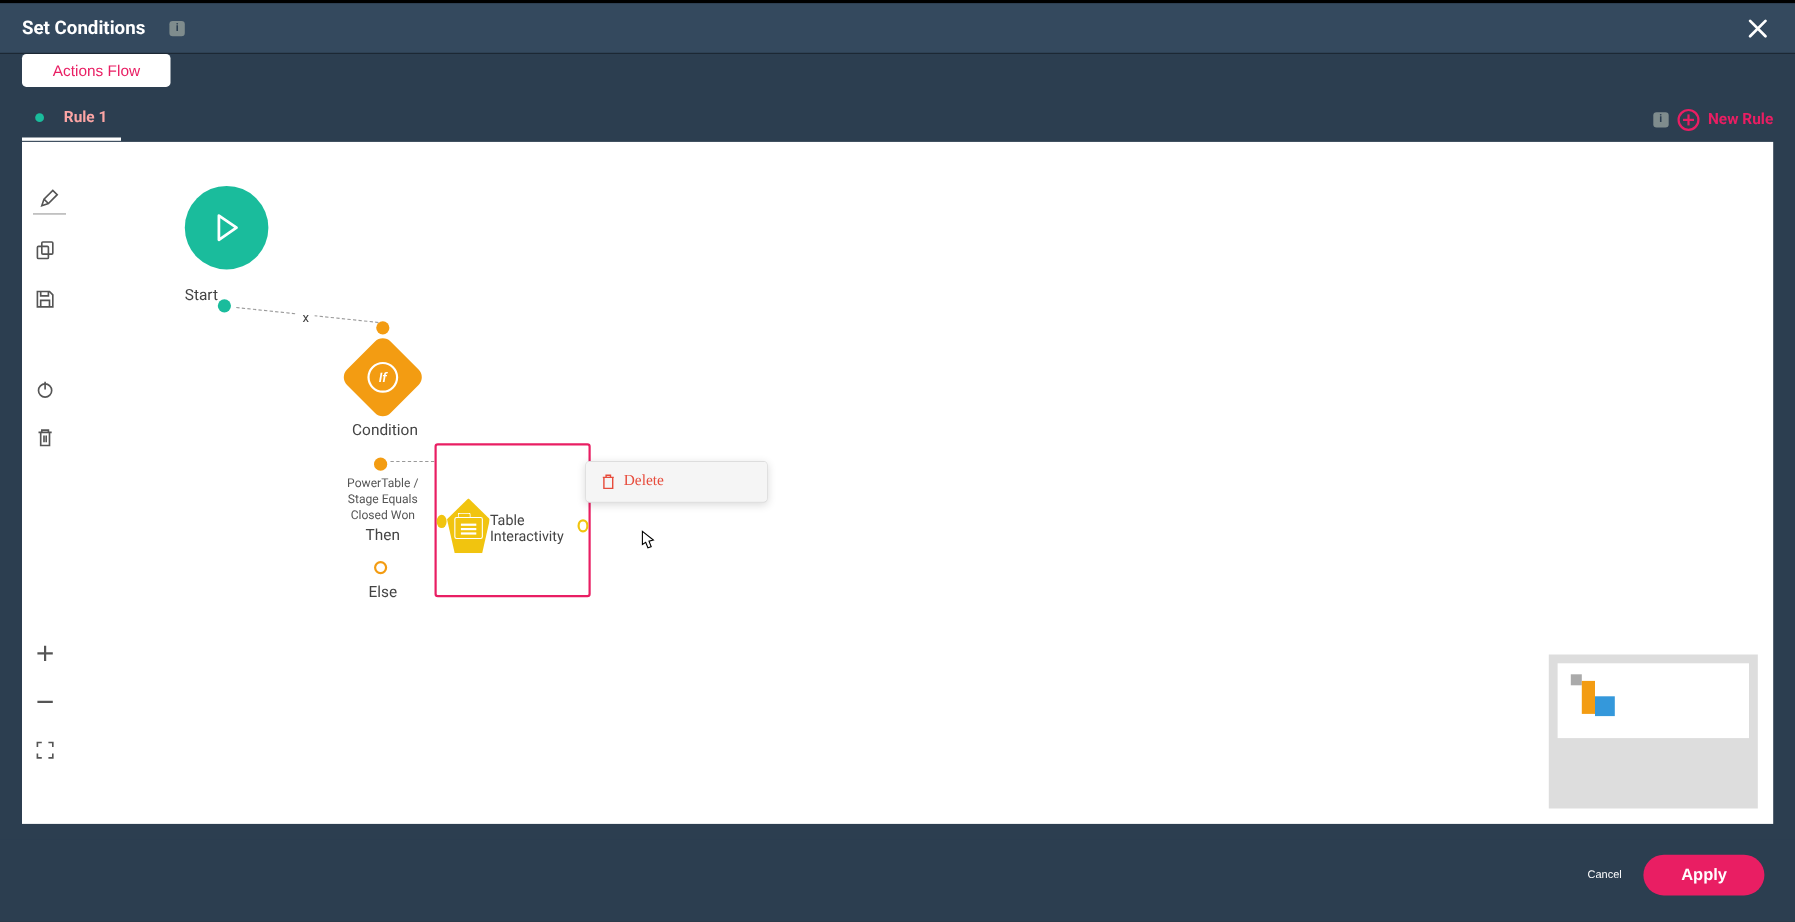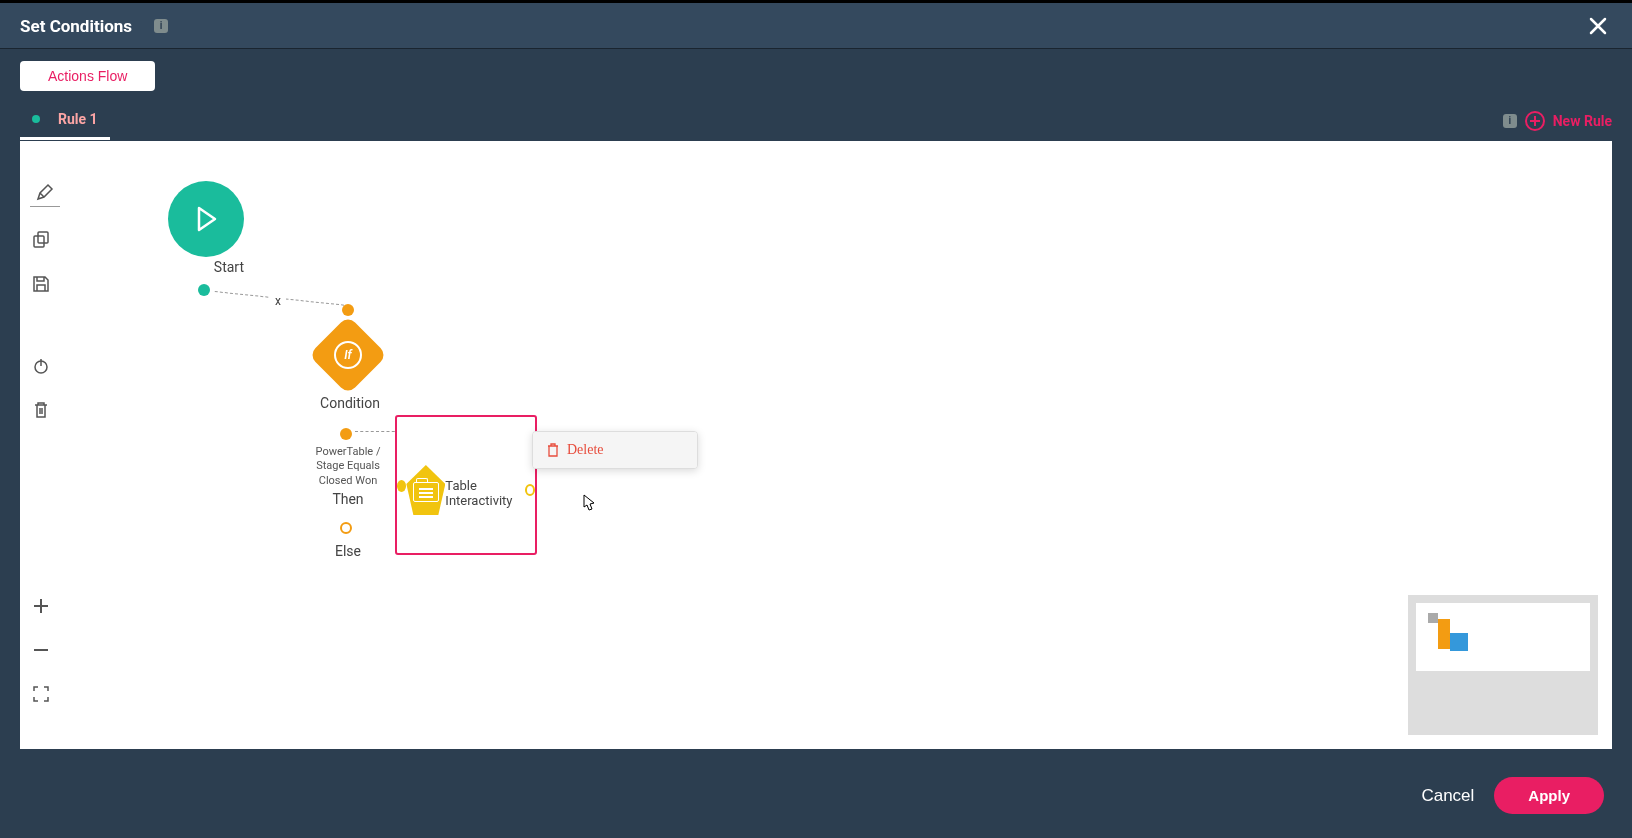--- a/index.html
+++ b/index.html
@@ -51,21 +51,21 @@
       font-size: 24px;
       cursor: pointer;
       background: none;
       border: none;
       width: 28px; height: 28px;
       display: flex;
       align-items: center;
       justify-content: center;
     }
     .actions-row {
-      padding: 12px 20px 10px 20px;
+      padding: 0 20px 10px 20px;
     }
     .actions-flow-btn {
       background: #fff;
       border: none;
       padding: 7px 28px;
       border-radius: 4px;
       color: #e91e63;
       font-size: 14px;
       font-weight: 500;
       cursor: pointer;
@@ -156,23 +156,23 @@
       left: 148px; top: 40px;
       width: 76px; height: 76px;
       border-radius: 50%;
       background: #1abc9c;
       display: flex;
       align-items: center;
       justify-content: center;
     }
     .node-start-label {
       position: absolute;
-      left: 148px; top: 118px;
+      left: 148px; top: 132px;
       width: 76px;
-      text-align: right;
+      text-align: left;
       font-size: 14px;
       color: #444;
     }
     .start-dot {
       position: absolute;
       left: 178px; top: 143px;
       width: 12px; height: 12px;
       border-radius: 50%;
       background: #1abc9c;
     }
@@ -410,21 +410,21 @@
       justify-content: flex-end;
       align-items: center;
       gap: 20px;
       padding: 14px 28px 24px 28px;
       background: #2c3e50;
     }
     .cancel-btn {
       background: none;
       border: none;
       color: #fff;
-      font-size: 17px;
+      font-size: 10px;
       font-weight: 500;
       cursor: pointer;
     }
     .apply-btn {
       background: #e91e63;
       border: none;
       color: #fff;
       font-size: 15px;
       font-weight: 600;
       padding: 10px 34px;

